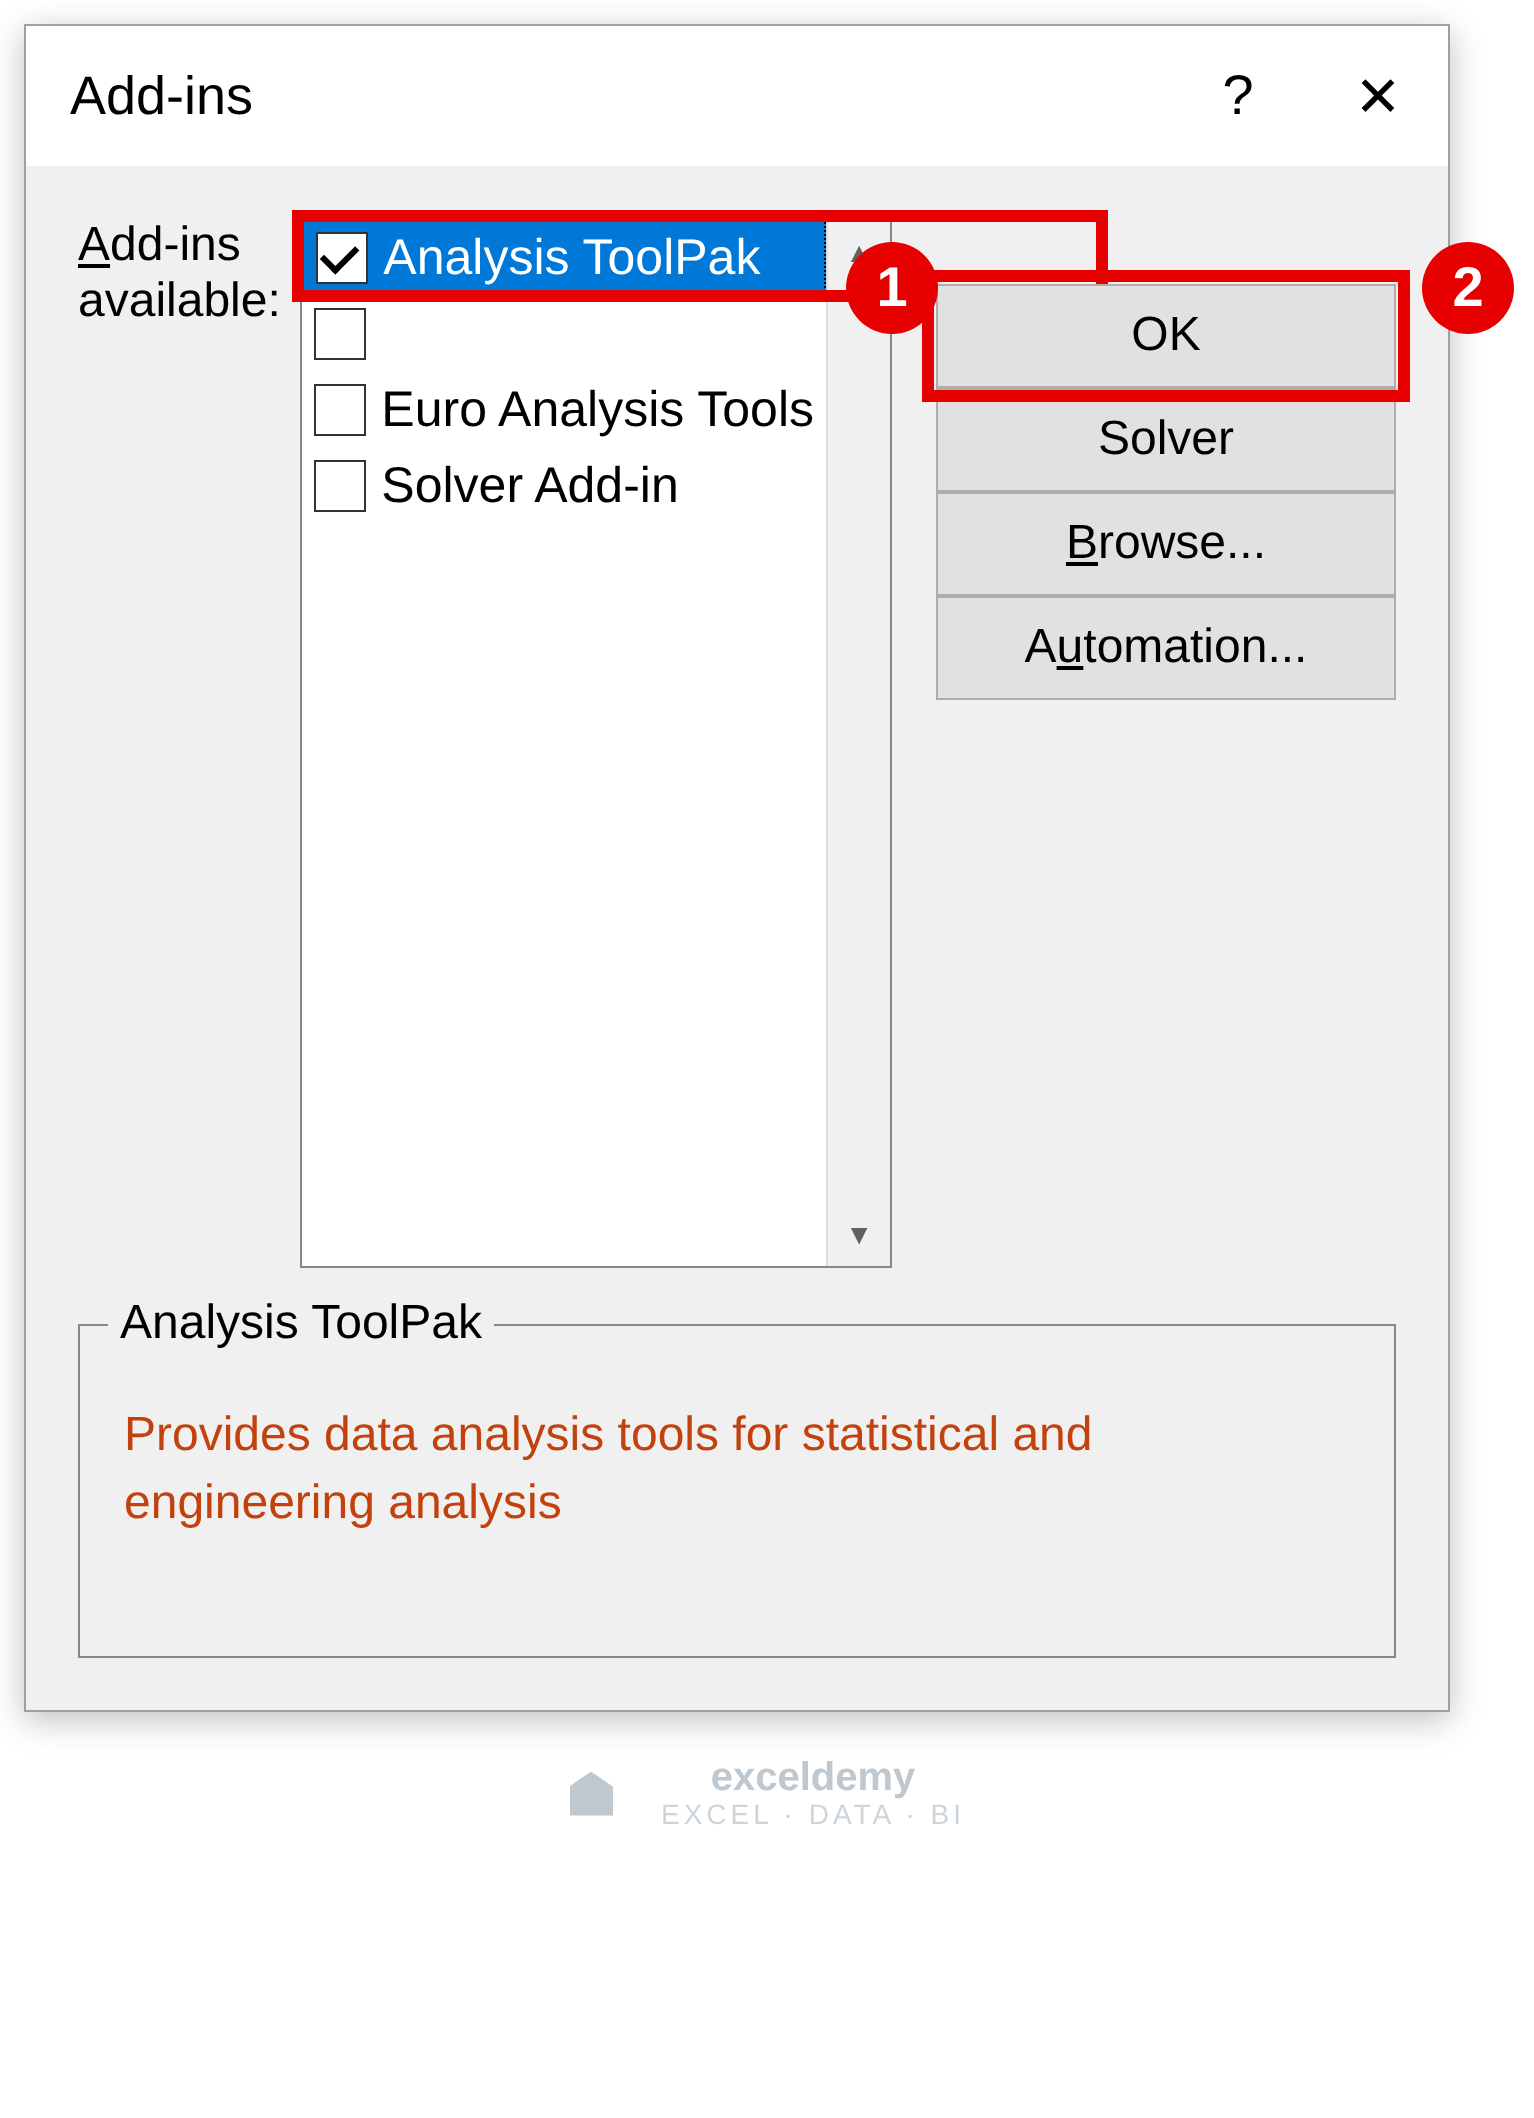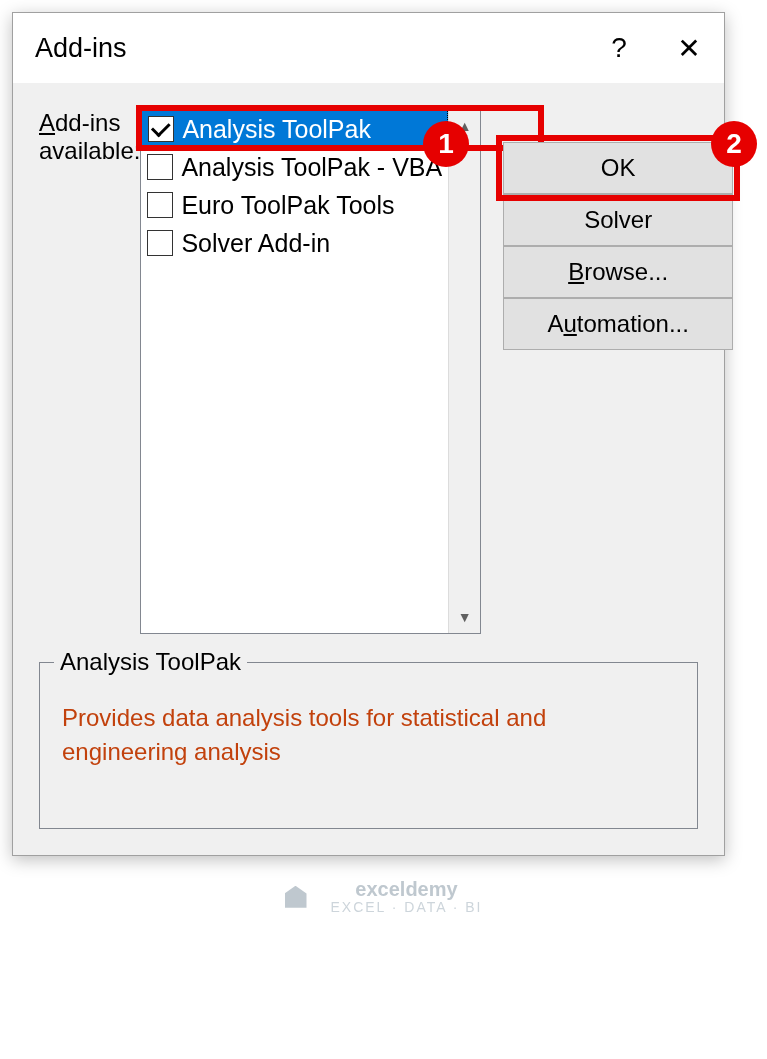--- a/index.html
+++ b/index.html
@@ -197,25 +197,24 @@
       <div class="left-col">
         <div class="label-text"><span class="underline-letter">A</span>dd-ins available:</div>
         <div class="listwrap" style="position:relative;">
           <div class="listbox">
             <div class="list-item selected" style="border:1px dotted #000;">
               <span class="chk checked"></span>
               <span>Analysis ToolPak</span>
             </div>
             <div class="list-item">
               <span class="chk"></span>
-              <span>Analysis ToolPak - VBA</span>
             </div>
             <div class="list-item">
               <span class="chk"></span>
-              <span>Euro ToolPak Tools</span>
+              <span>Euro Analysis Tools</span>
             </div>
             <div class="list-item">
               <span class="chk"></span>
               <span>Solver Add-in</span>
             </div>
           </div>
           <div class="scrollbar">
             <div class="scroll-arrow">▲</div>
             <div class="scroll-arrow">▼</div>
           </div>

